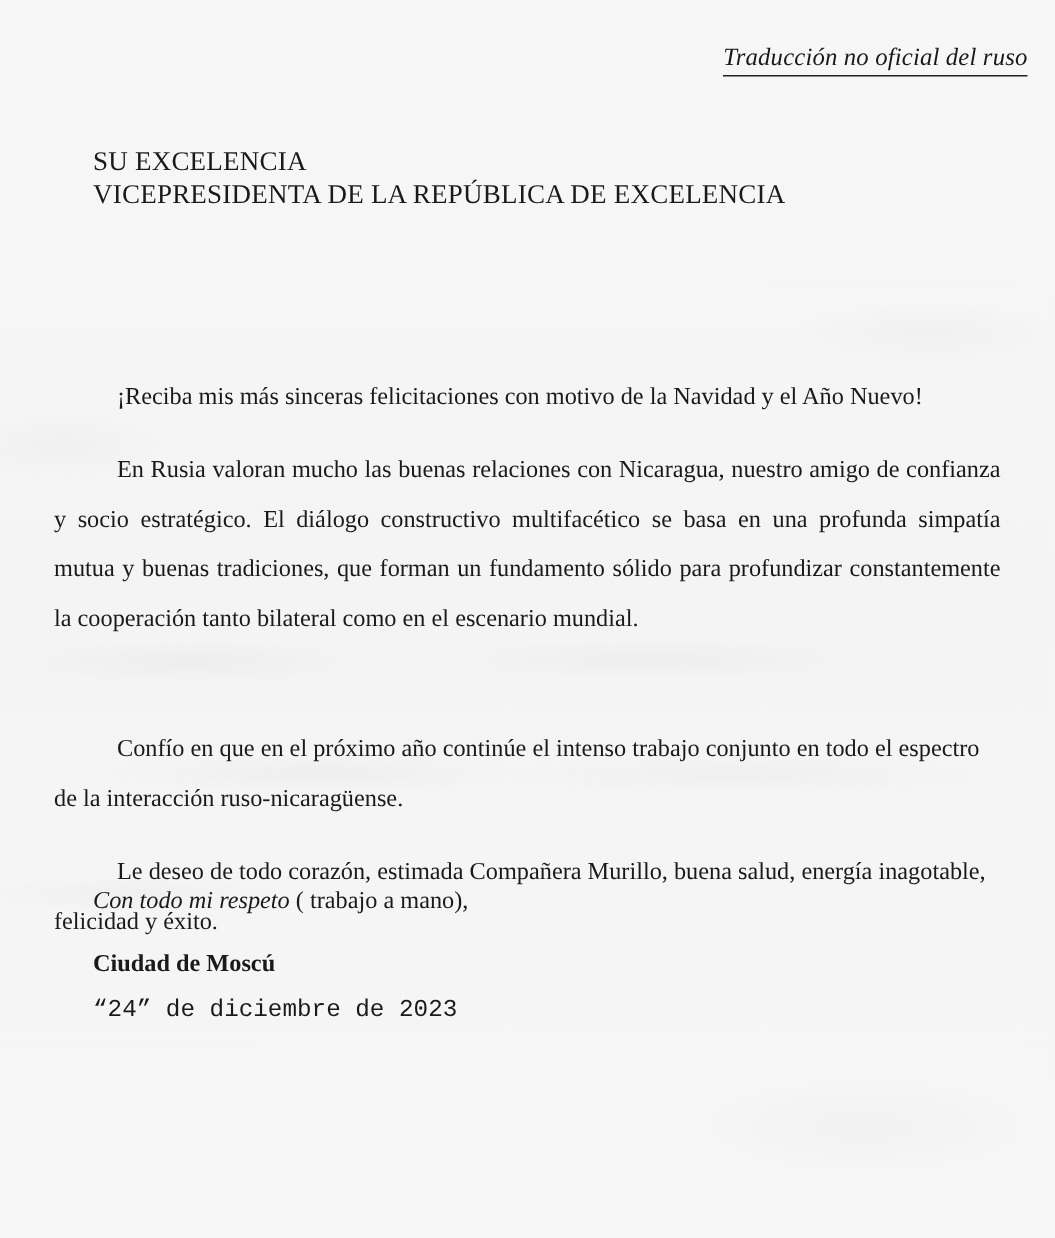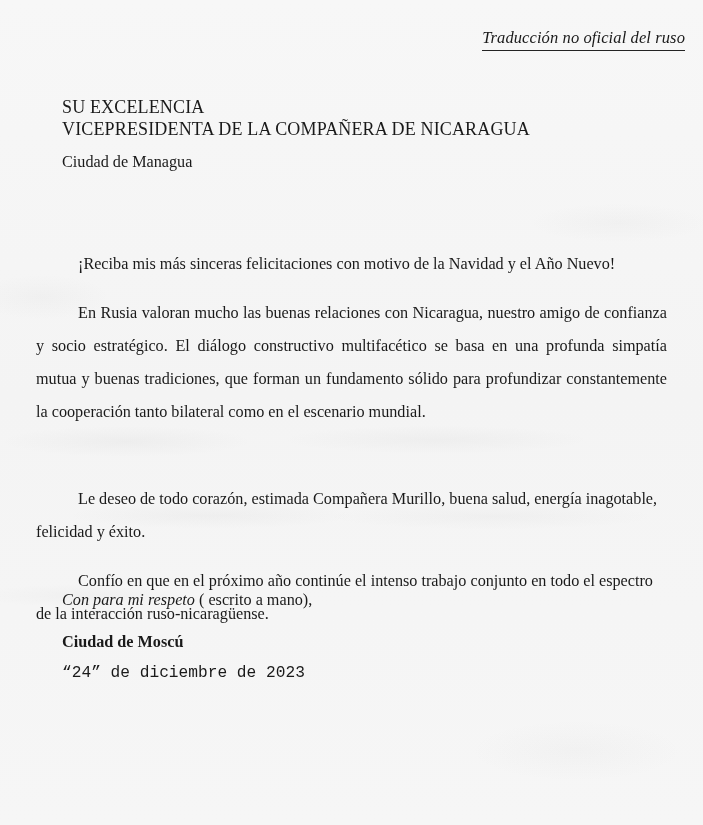--- a/index.html
+++ b/index.html
@@ -139,40 +139,39 @@
 <div class="paper-grain"></div>
 
 <div class="page">
 
   <div class="doc-header">
     <span class="doc-header-text">Traducción no oficial del ruso</span>
   </div>
 
   <div class="addressee">
     <div class="addressee-line">SU EXCELENCIA</div>
-    <div class="addressee-line">VICEPRESIDENTA DE LA COMPAÑERA DE NICARAGUA</div>
-    <div class="addressee-city">Ciudad de Managua</div>
+    <div class="addressee-line">VICEPRESIDENTA DE LA REPÚBLICA DE EXCELENCIA</div>
   </div>
 
   <div class="body-block">
 
 
     <p class="para">¡Reciba mis más sinceras felicitaciones con motivo de la Navidad y el Año Nuevo!</p>
 
     <p class="para">En Rusia valoran mucho las buenas relaciones con Nicaragua, nuestro amigo de confianza y socio estratégico. El diálogo constructivo multifacético se basa en una profunda simpatía mutua y buenas tradiciones, que forman un fundamento sólido para profundizar constantemente la cooperación tanto bilateral como en el escenario mundial.</p>
 
     <div class="gap-md"></div>
 
+    <p class="para last-left">Confío en que en el próximo año continúe el intenso trabajo conjunto en todo el espectro de la interacción ruso-nicaragüense.</p>
+
     <p class="para last-left">Le deseo de todo corazón, estimada Compañera Murillo, buena salud, energía inagotable, felicidad y éxito.</p>
-
-    <p class="para last-left">Confío en que en el próximo año continúe el intenso trabajo conjunto en todo el espectro de la interacción ruso-nicaragüense.</p>
 
   </div>
 
   <div class="closing">
     <div class="closing-line">
-      <span class="it">Con para mi respeto</span><span>&nbsp;</span><span>( escrito a mano),</span>
+      <span class="it">Con todo mi respeto</span><span>&nbsp;</span><span>( trabajo a mano),</span>
     </div>
     <div class="closing-place">Ciudad de Moscú</div>
     <div class="closing-date">“24” de diciembre de 2023</div>
   </div>
 
 </div>
 
 </body></html>

